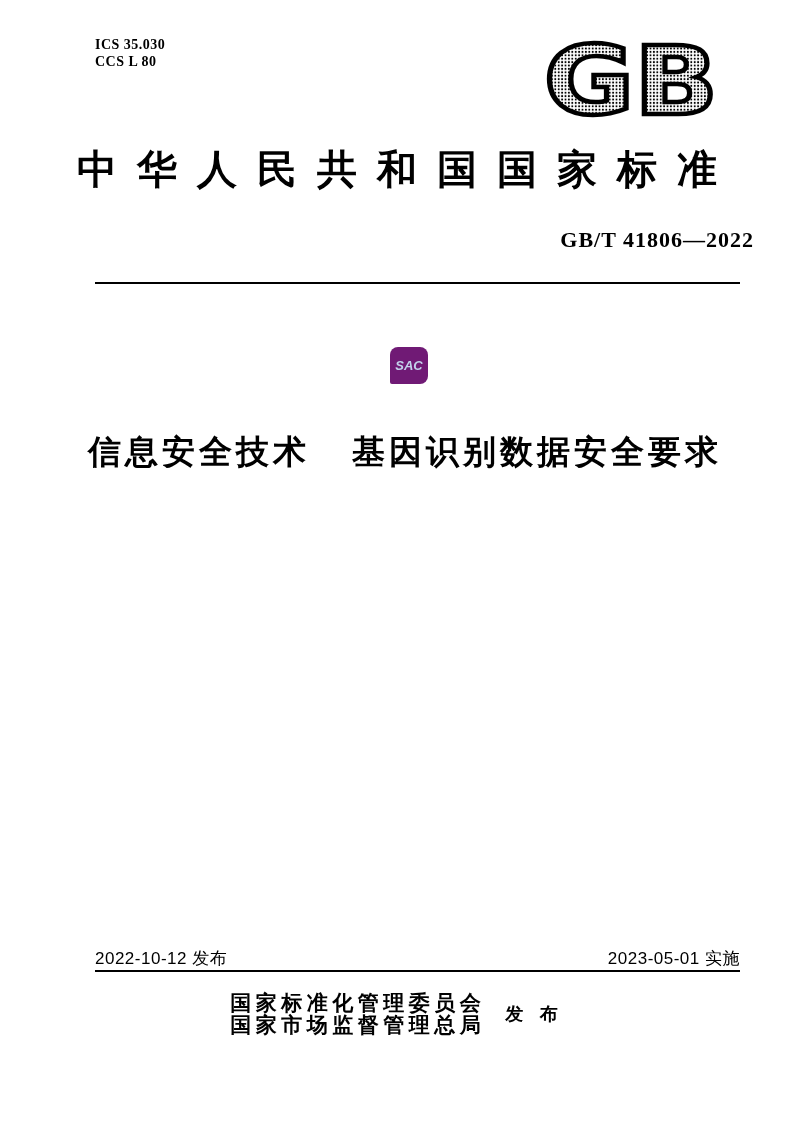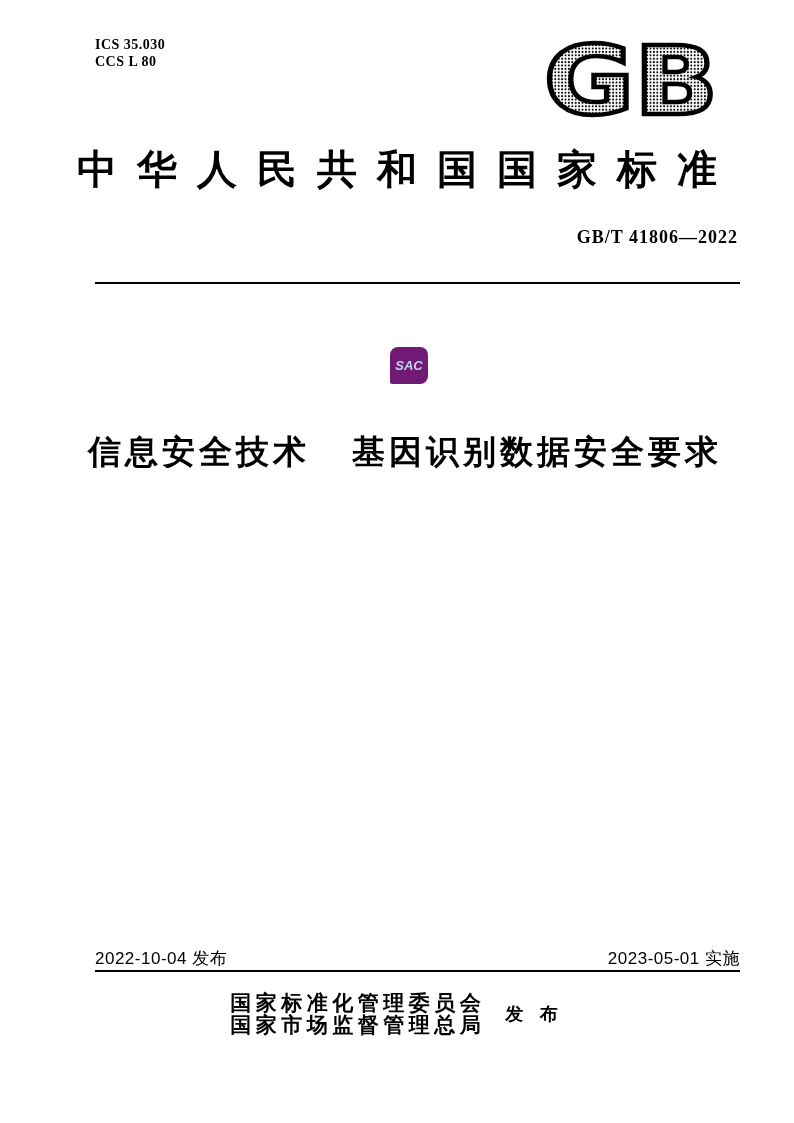--- a/index.html
+++ b/index.html
@@ -49,25 +49,25 @@
     font-weight: bold;
     font-size: 40px;
     line-height: 44px;
     letter-spacing: 20px;
     text-indent: 20px;
     white-space: nowrap;
   }
 
   .standard-number {
     position: absolute;
-    right: 56px;
+    right: 40px;
     top: 227px;
     font-family: "Liberation Serif", serif;
     font-weight: bold;
-    font-size: 18px;
+    font-size: 22px;
     letter-spacing: 1px;
   }
 
   .rule {
     position: absolute;
     left: 95px;
     width: 645px;
     height: 2px;
     background: #000;
   }
@@ -193,21 +193,21 @@
 
   <div class="watermark">
     <span>SAC</span>
   </div>
 
   <div class="cn-title">
     <span class="part1">信息安全技术</span><span class="part2">基因识别数据安全要求</span>
   </div>
 
 
-  <div class="date-issue">2022-10-04 发布</div>
+  <div class="date-issue">2022-10-12 发布</div>
   <div class="date-impl">2023-05-01 实施</div>
 
   <div class="rule rule-bottom"></div>
 
   <div class="publisher">
     <div class="publisher-lines">
       <div>国家标准化管理委员会</div>
       <div>国家市场监督管理总局</div>
     </div>
     <div class="publish-label">发 布</div>

